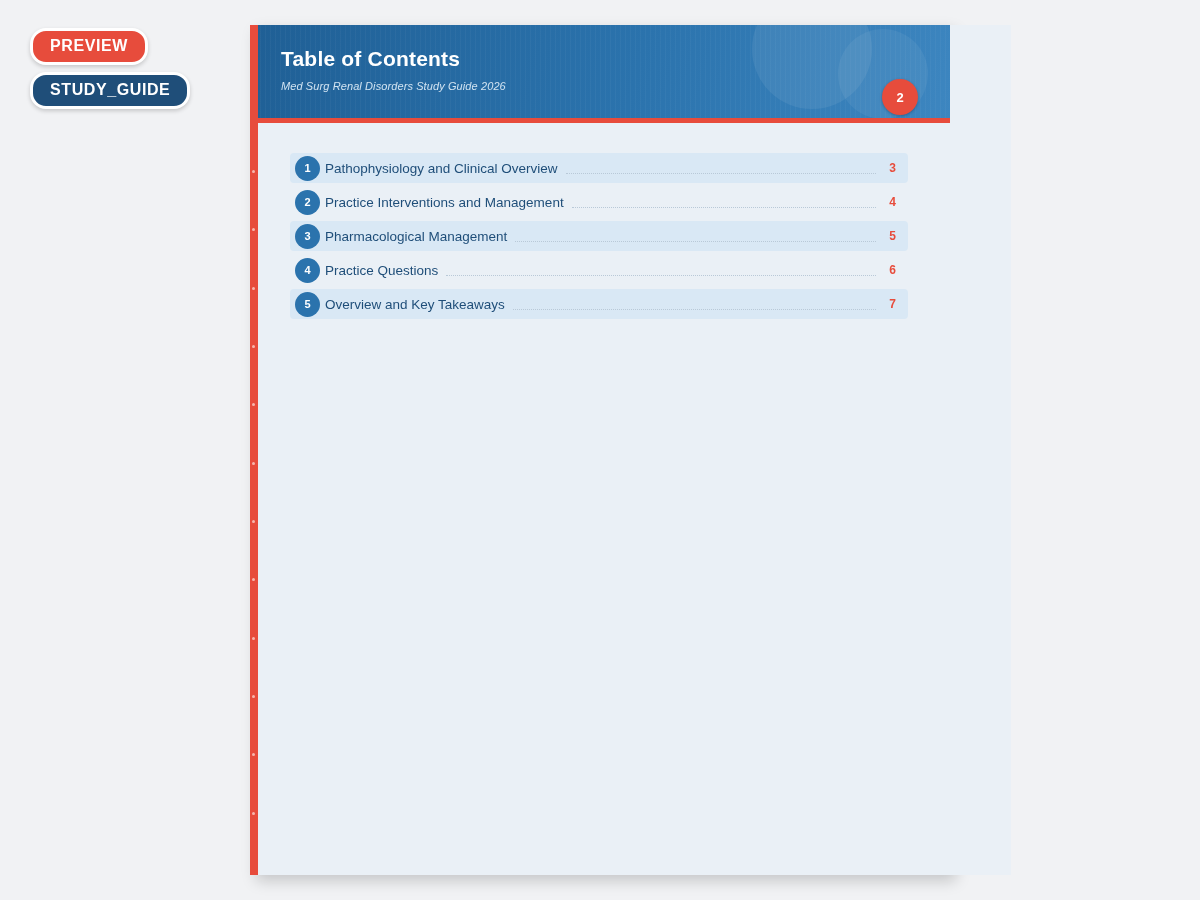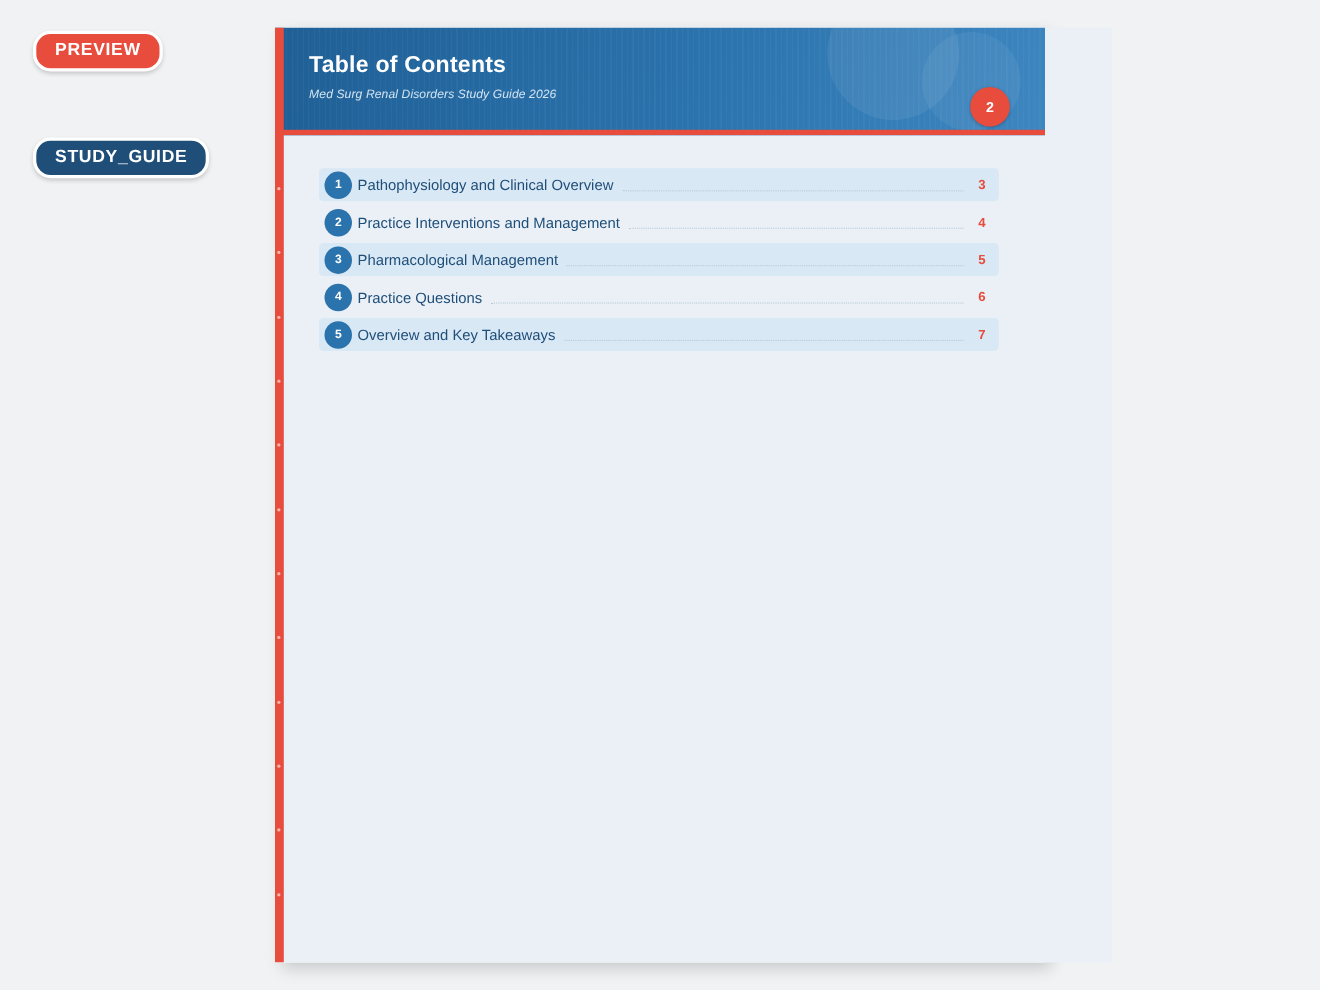--- a/index.html
+++ b/index.html
@@ -15,21 +15,21 @@
     position: relative;
   }
 
   
   .badges {
     position: absolute;
     top: 28px;
     left: 30px;
     display: flex;
     flex-direction: column;
-    gap: 24px;
+    gap: 7px;
     align-items: flex-start;
     z-index: 30;
   }
   .badge {
     border-radius: 16px;
     padding: 7px 17px 8px 17px;
     font-size: 16px;
     font-weight: bold;
     letter-spacing: 0.6px;
     color: #ffffff;
@@ -37,21 +37,20 @@
     white-space: nowrap;
     line-height: 1;
   }
   .badge-preview {
     background: #e74c3c;
     border: 3px solid #ffffff;
   }
   .badge-type {
     background: #1f4e79;
     border: 3px solid #ffffff;
-    margin-top: 36px;
   }
 
   
   .page-shadow {
     position: absolute;
     left: 250px;
     top: 25px;
     width: 700px;
     height: 850px;
     background: #ffffff;

